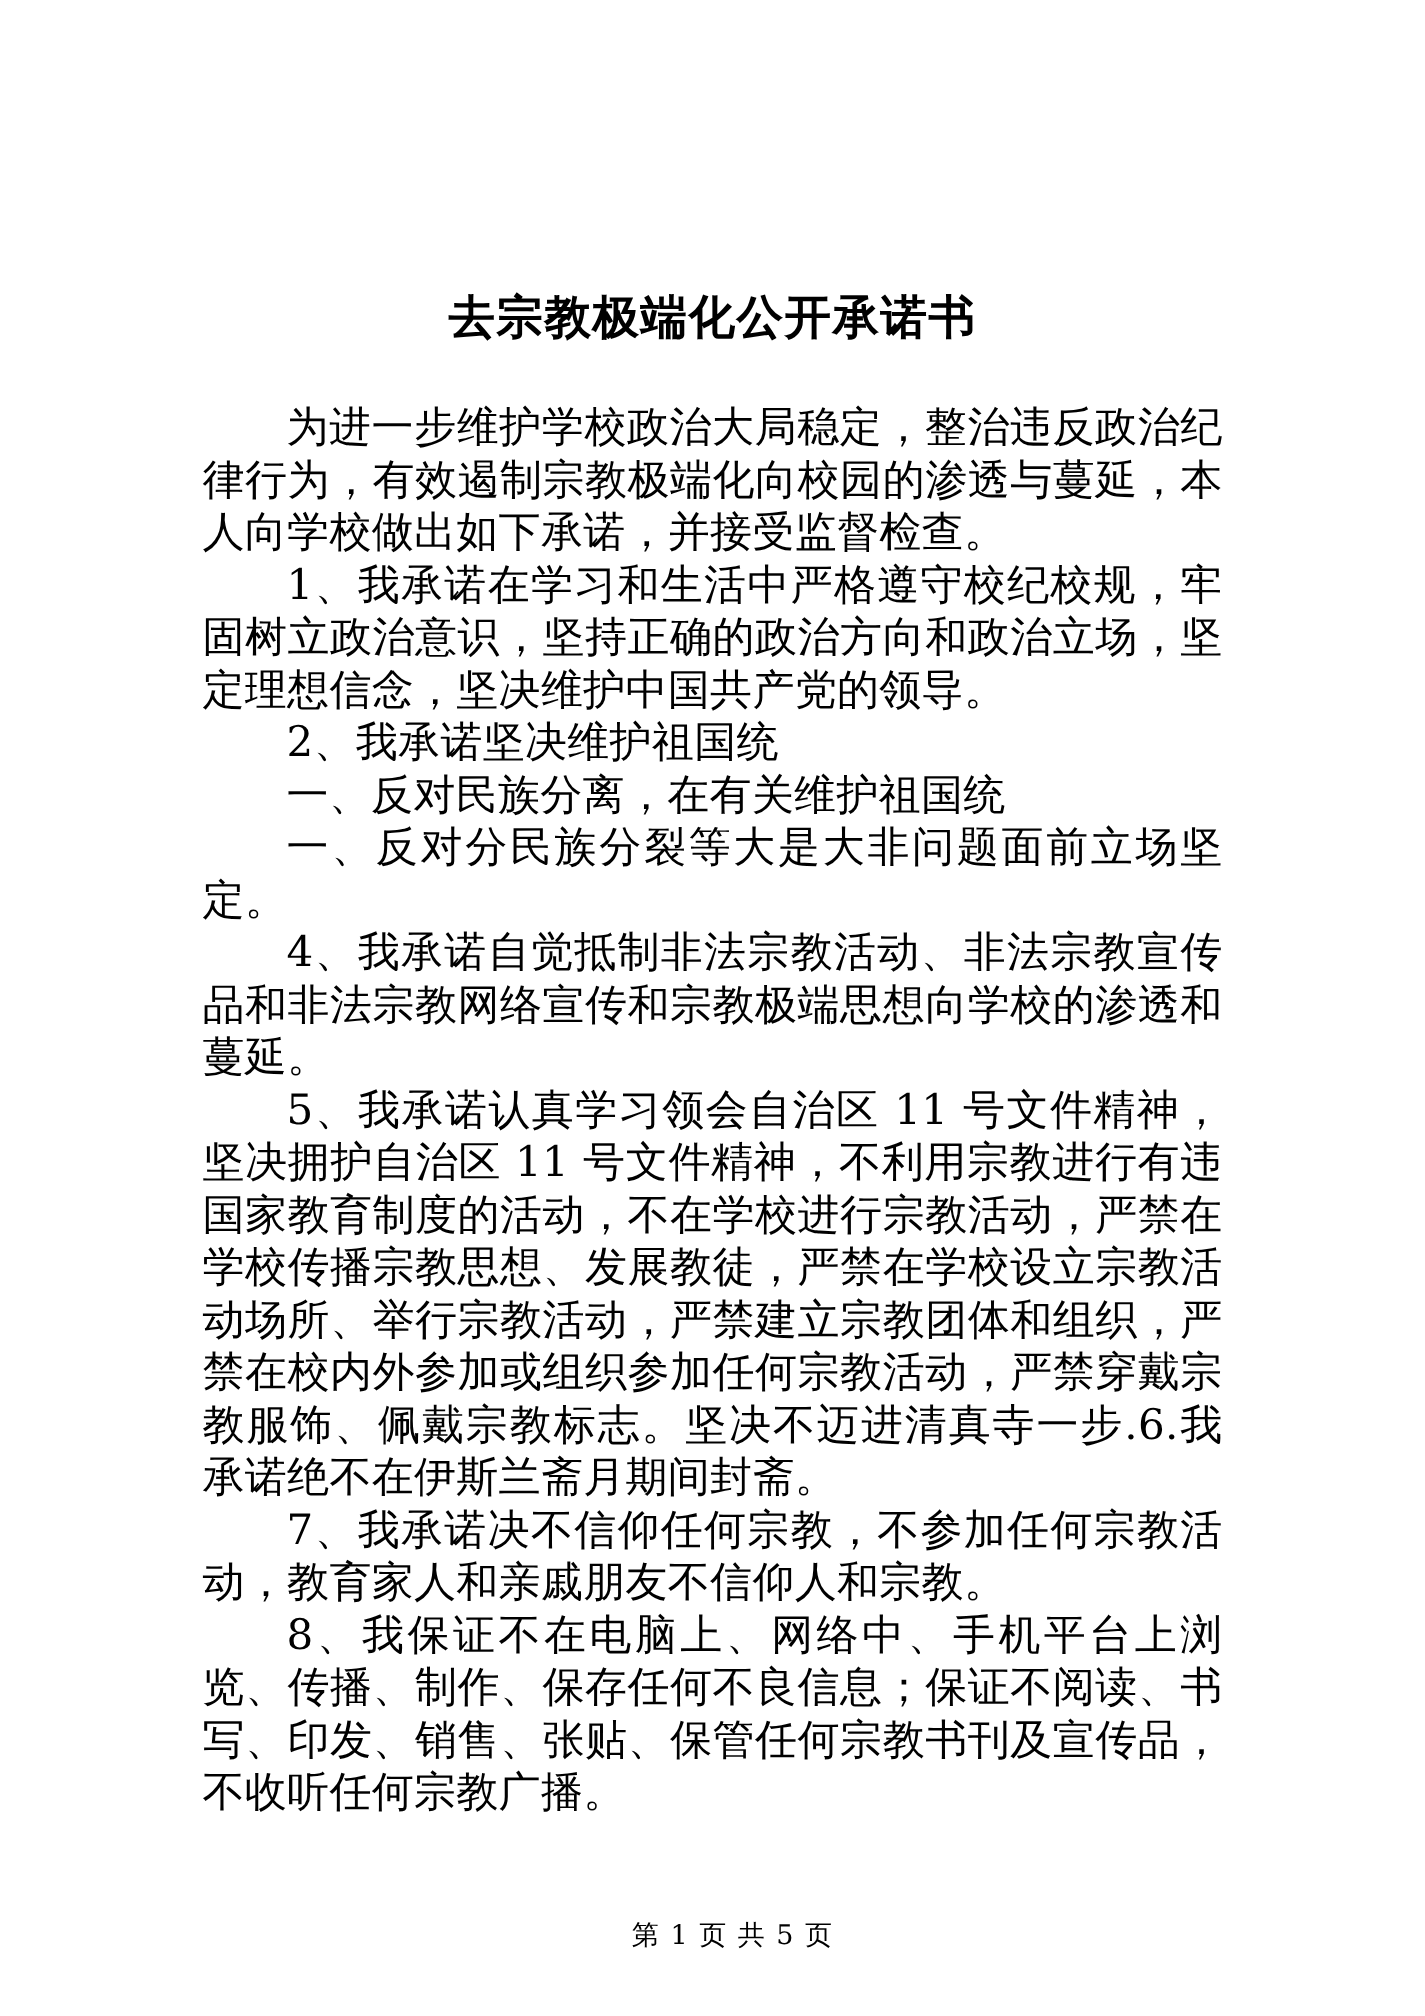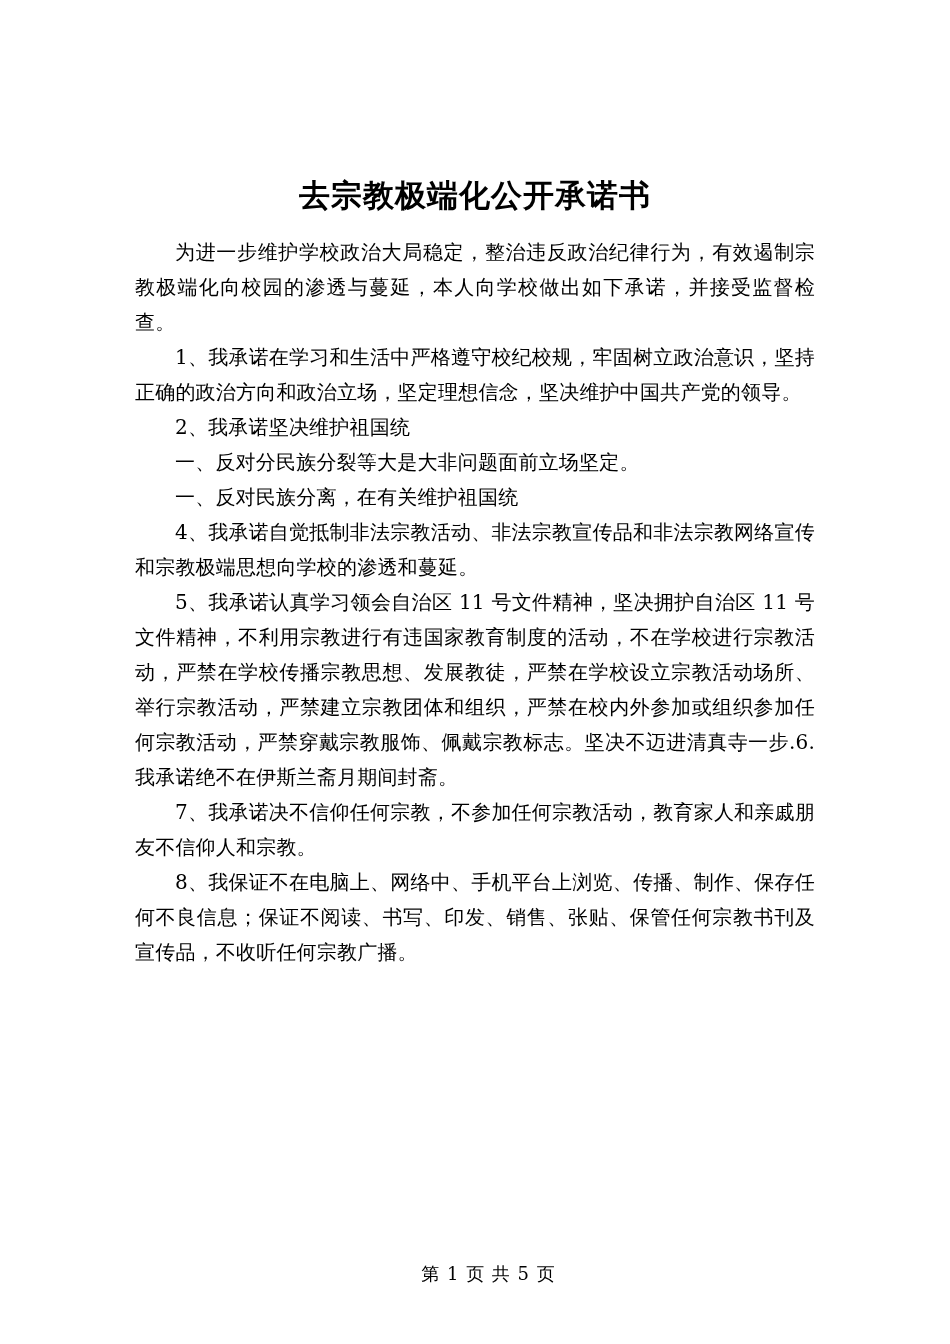--- a/index.html
+++ b/index.html
@@ -20,33 +20,33 @@
     height: 1344px;
     box-sizing: border-box;
     padding: 0;
     position: relative;
   }
   .doc-title {
     text-align: center;
     font-size: 31px;
     font-weight: bold;
     letter-spacing: 1px;
-    margin: 0;
+    margin: 16px;
     padding-top: 175px;
     padding-bottom: 4px;
     font-family: "DejaVu Serif", "Liberation Serif", serif;
   }
   .body-block {
     margin: 0 auto;
     width: 680px;
     padding-top: 14px;
   }
   p.para {
     margin: 0;
-    font-size: 20px;
+    font-size: 28px;
     line-height: 35px;
     text-align: justify;
     text-justify: inter-ideograph;
     text-indent: 2em;
     font-family: "DejaVu Serif", "Liberation Serif", serif;
     letter-spacing: 0.2px;
   }
   .footer {
     position: absolute;
     left: 0;
@@ -63,22 +63,22 @@
 <body>
 
 <div class="page">
 
   <h1 class="doc-title">去宗教极端化公开承诺书</h1>
 
   <div class="body-block">
     <p class="para">为进一步维护学校政治大局稳定，整治违反政治纪律行为，有效遏制宗教极端化向校园的渗透与蔓延，本人向学校做出如下承诺，并接受监督检查。</p>
     <p class="para">1、我承诺在学习和生活中严格遵守校纪校规，牢固树立政治意识，坚持正确的政治方向和政治立场，坚定理想信念，坚决维护中国共产党的领导。</p>
     <p class="para">2、我承诺坚决维护祖国统</p>
+    <p class="para">一、反对民族分离，在有关维护祖国统</p>
     <p class="para">一、反对分民族分裂等大是大非问题面前立场坚定。</p>
-    <p class="para">一、反对民族分离，在有关维护祖国统</p>
     <p class="para">4、我承诺自觉抵制非法宗教活动、非法宗教宣传品和非法宗教网络宣传和宗教极端思想向学校的渗透和蔓延。</p>
     <p class="para">5、我承诺认真学习领会自治区 11 号文件精神，坚决拥护自治区 11 号文件精神，不利用宗教进行有违国家教育制度的活动，不在学校进行宗教活动，严禁在学校传播宗教思想、发展教徒，严禁在学校设立宗教活动场所、举行宗教活动，严禁建立宗教团体和组织，严禁在校内外参加或组织参加任何宗教活动，严禁穿戴宗教服饰、佩戴宗教标志。坚决不迈进清真寺一步.6.我承诺绝不在伊斯兰斋月期间封斋。</p>
     <p class="para">7、我承诺决不信仰任何宗教，不参加任何宗教活动，教育家人和亲戚朋友不信仰人和宗教。</p>
     <p class="para">8、我保证不在电脑上、网络中、手机平台上浏览、传播、制作、保存任何不良信息；保证不阅读、书写、印发、销售、张贴、保管任何宗教书刊及宣传品，不收听任何宗教广播。</p>
   </div>
 
   <div class="footer">第 1 页  共 5 页</div>
 
 </div>
 

